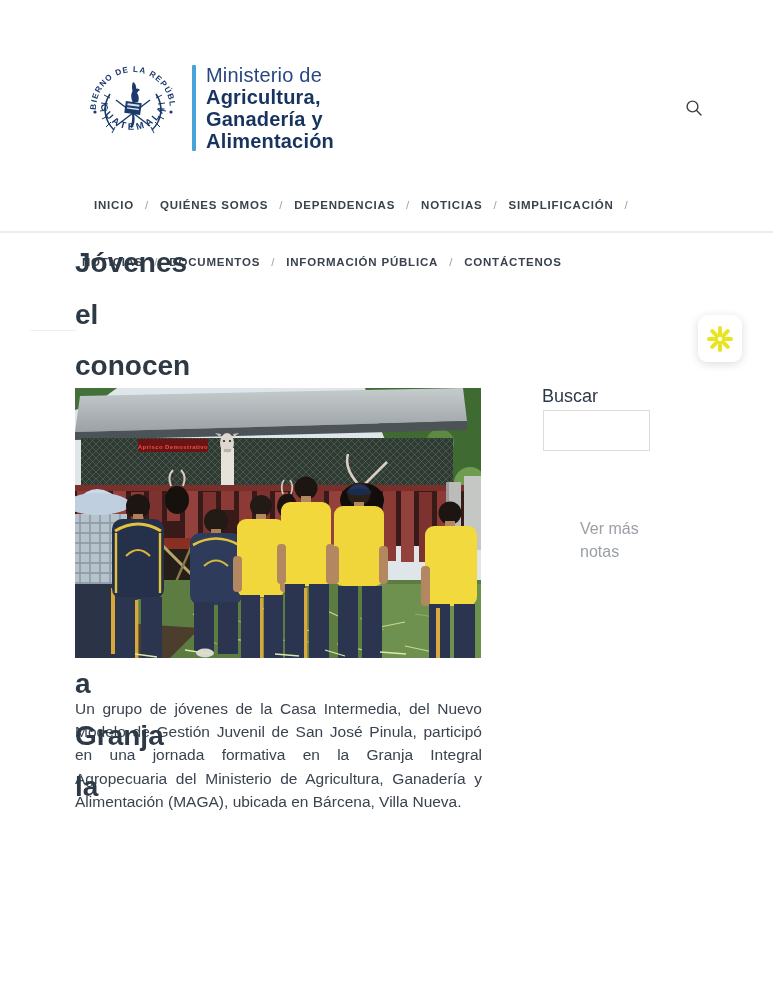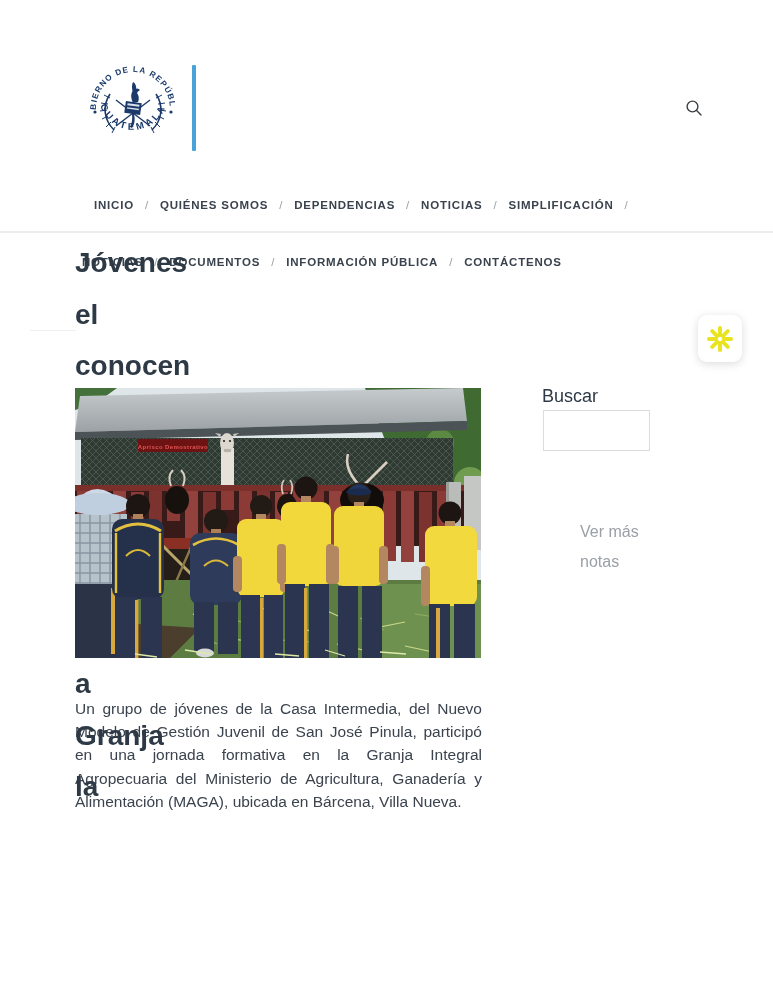--- a/index.html
+++ b/index.html
@@ -31,21 +31,21 @@
   .title-block span{display:block;}
 
   .photo{position:absolute;left:75px;top:388px;width:406px;height:270px;z-index:2;}
   .photo svg{display:block;}
 
   .body-text{position:absolute;left:75px;top:697px;width:407px;margin:0;font-size:15.5px;line-height:23.2px;color:#3a434e;text-align:justify;z-index:2;}
 
   
   .sb-search-label{position:absolute;left:542px;top:386px;font-size:18px;color:#2e3946;}
   .sb-search-input{position:absolute;left:543px;top:410px;width:101px;height:39px;border:1px solid #dcdcdc;background:#fff;box-sizing:content-box;padding:0 2px;font-size:15px;color:#333;outline:none;}
-  .sb-more{position:absolute;left:580px;top:517px;width:74px;font-size:16px;line-height:30px;color:#9aa0a6;cursor:pointer;}
+  .sb-more{position:absolute;left:580px;top:517px;width:74px;font-size:16px;line-height:23px;color:#9aa0a6;cursor:pointer;}
 
   
   .a11y-card{position:absolute;left:698px;top:315px;width:44px;height:47px;background:#fff;border-radius:9px;box-shadow:0 2px 10px rgba(0,0,0,.14);display:flex;align-items:center;justify-content:center;cursor:pointer;z-index:6;}
 </style>
 </head>
 <body>
 
 <div class="page">
 
   <div class="logo">
@@ -83,20 +83,26 @@
         <path d="M 44,30 q 5,-6 8,-2 q -2,1 -3,3 q 3,4 1,9 l -5,1 q -3,-6 -1,-11 z"></path>
         <path d="M 45,20 q 4,2 3,9 l -3,2 q -2,-7 0,-11 z"></path>
         <path d="M 46,52 q 2,8 -2,14 l -2,-1 q 3,-6 2,-13 z"></path>
       </g>
       <g fill="#d9e2ec">
         <rect x="39" y="42" width="12" height="2" transform="rotate(8 45 46)"></rect>
         <rect x="39" y="46" width="12" height="1.4" transform="rotate(8 45 46)"></rect>
       </g>
     </svg>
     <div class="logo-bar"></div>
+    <div class="logo-text">
+      <div class="logo-prefix">Ministerio de</div>
+      <div class="logo-line">Agricultura,</div>
+      <div class="logo-line">Ganadería y</div>
+      <div class="logo-line">Alimentación</div>
+    </div>
   </div>
 
   <button class="search-btn" aria-label="Buscar">
     <svg width="20" height="20" viewBox="0 0 20 20" aria-hidden="true">
       <circle cx="8.5" cy="8.5" r="5.4" fill="none" stroke="#3c4043" stroke-width="1.4"></circle>
       <line x1="12.6" y1="12.6" x2="17" y2="17" stroke="#3c4043" stroke-width="1.4" stroke-linecap="round"></line>
     </svg>
   </button>
 
   <nav class="nav-row nav-row-1">

